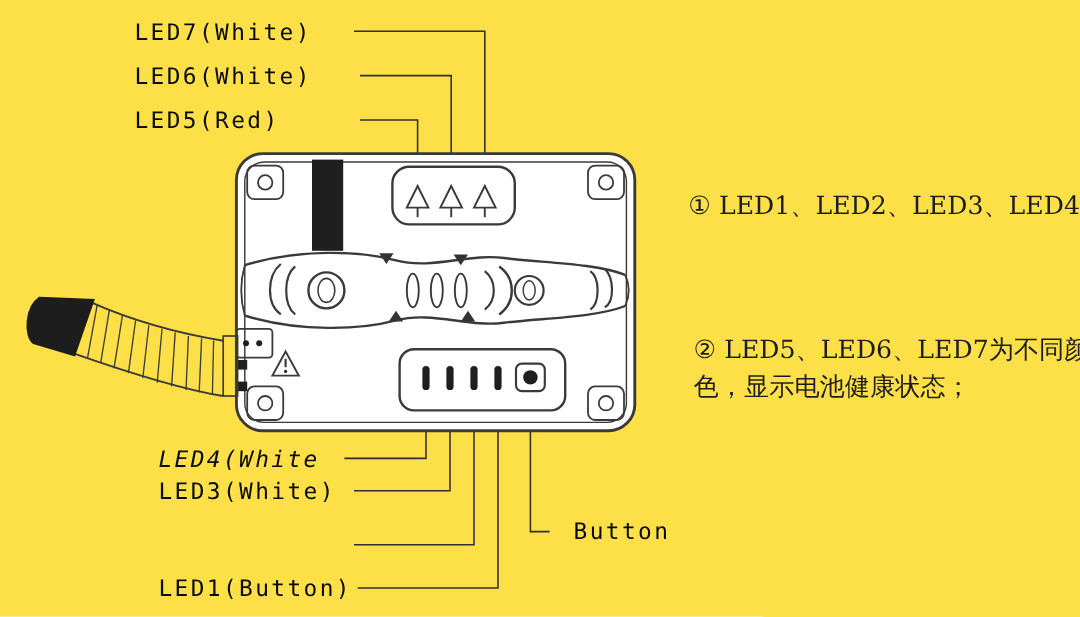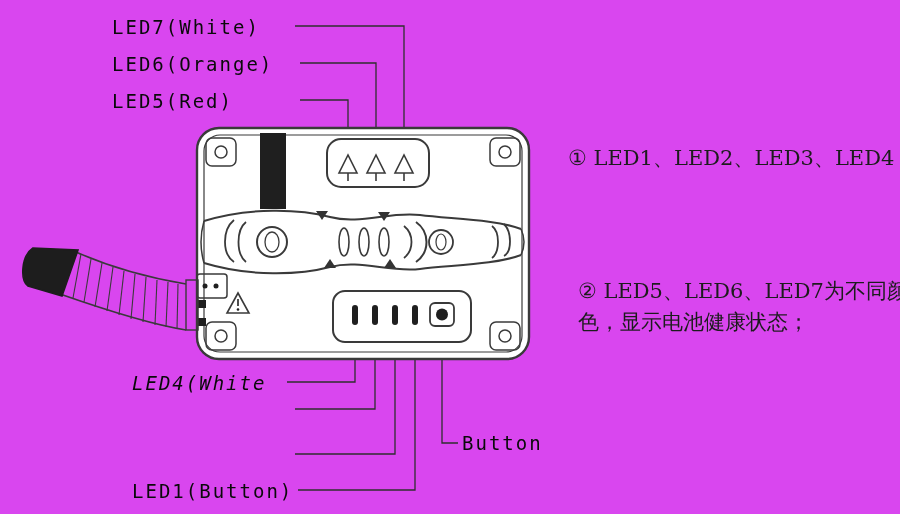--- a/index.html
+++ b/index.html
@@ -1,21 +1,21 @@
 <!DOCTYPE html>
 <html><head>
 <meta charset="utf-8">
 <style>
   * { margin: 0; padding: 0; box-sizing: border-box; }
   html, body { background: #ffffff; }
   .canvas {
     position: relative;
     width: 900px;
     height: 514px;
-    background: #d946ef;
+    background: #fde047;
     overflow: hidden;
     font-family: "DejaVu Sans Mono", "Liberation Mono", monospace;
   }
   .svg-layer { position: absolute; left: 0; top: 0; width: 900px; height: 514px; }
   .callout {
     position: absolute;
     font-size: 19px;
     letter-spacing: 2px;
     color: #0a0a0a;
     white-space: nowrap;
@@ -24,21 +24,21 @@
   .note {
     position: absolute;
     left: 568px;
     width: 332px;
     color: #1c1c1c;
     font-family: "DejaVu Serif", "Liberation Serif", serif;
     font-size: 21px;
     line-height: 31px;
     white-space: nowrap;
   }
-  .note-1 { top: 143px; }
+  .note-1 { top: 156px; text-align: right; }
   .note-2 { top: 276px; margin-left: 10px; }
 </style>
 </head>
 <body>
 
 <div class="canvas">
 
   <svg class="svg-layer" viewBox="0 0 900 514">
 
     <g fill="none" stroke="#2f2f2f" stroke-width="1.3">
@@ -151,25 +151,26 @@
         <line x1="113" y1="267" x2="107" y2="311"></line>
         <line x1="102" y1="263" x2="95" y2="307"></line>
         <line x1="91" y1="259" x2="84" y2="302"></line>
         <line x1="81" y1="254" x2="73" y2="298"></line>
       </g>
       <path d="M78,250 L62,296 L28,286 C20,280 21,256 33,248 Z" fill="#1d1d1d" stroke="#1d1d1d"></path>
     </g>
   </svg>
 
   <div class="callout" style="left:112px; top:16px;">LED7(White)</div>
-  <div class="callout" style="left:112px; top:53px;">LED6(Orange)</div>
+  <div class="callout" style="left:112px; top:53px;">LED6(White)</div>
   <div class="callout" style="left:112px; top:90px;text-align:center;">LED5(Red)</div>
   <div class="callout" style="left:132px; top:372px;font-style:italic;">LED4(White</div>
+  <div class="callout" style="left:132px; top:399px;">LED3(White)</div>
   <div class="callout" style="left:132px; top:480px;">LED1(Button)</div>
-  <div class="callout" style="left:462px; top:432px;">Button</div>
+  <div class="callout" style="left:478px; top:432px;">Button</div>
 
   <div class="note note-1">
     <div>① LED1、LED2、LED3、LED4</div>
   </div>
   <div class="note note-2">
     <div>② LED5、LED6、LED7为不同颜</div>
     <div>色，显示电池健康状态；</div>
   </div>
 
 </div>

